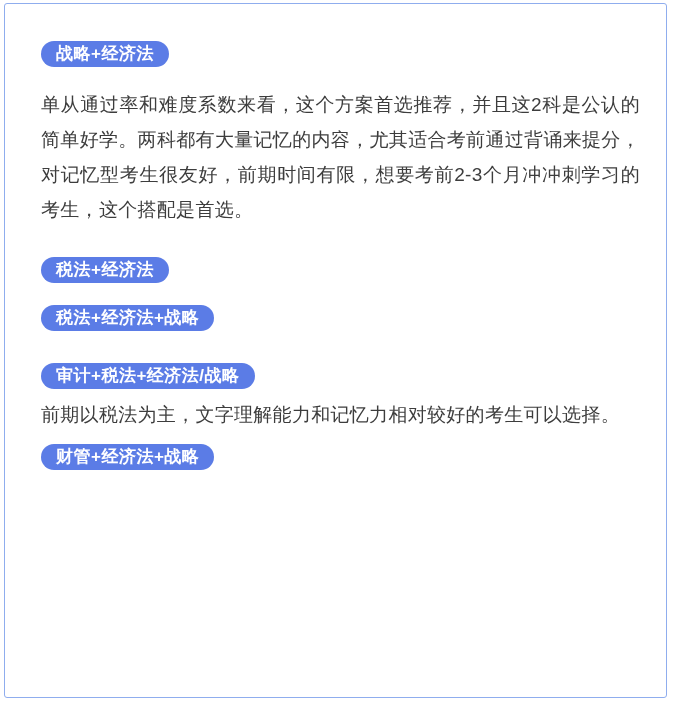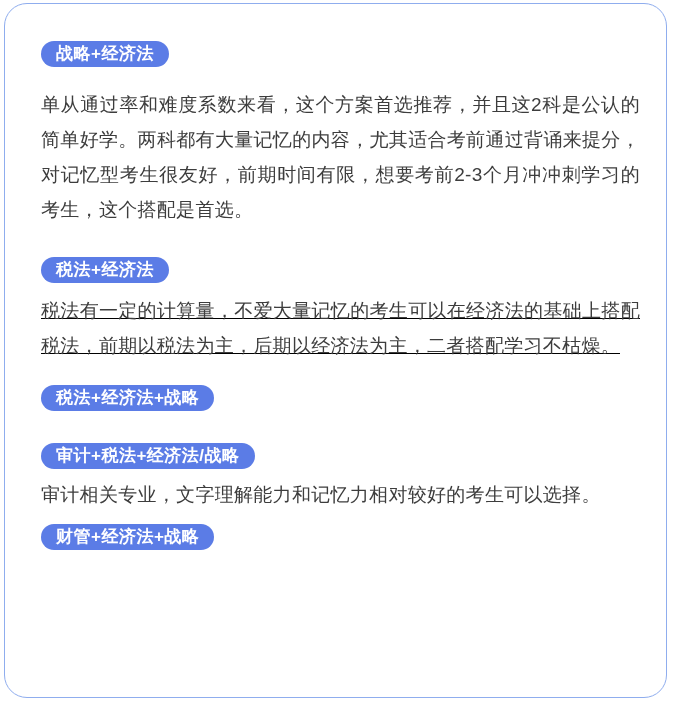--- a/index.html
+++ b/index.html
@@ -15,21 +15,21 @@
     background: #ffffff;
     overflow: hidden;
   }
   .card {
     position: absolute;
     left: 4px;
     top: 3px;
     right: 7px;
     bottom: 4px;
     border: 1.5px solid #8fadee;
-    border-radius: 23px;
+    border-radius: 3px;
     background: #ffffff;
     box-sizing: border-box;
     padding: 37px 26px 26px 36px;
   }
   .badge {
     display: inline-block;
     background: #5b7ce6;
     color: #ffffff;
     font-weight: bold;
     font-size: 17px;
@@ -74,30 +74,29 @@
 <div class="stage">
   <div class="card">
 
     <section class="sec s1">
       <div class="badge">战略+经济法</div>
       <p class="para">单从通过率和难度系数来看，这个方案首选推荐，并且这2科是公认的简单好学。两科都有大量记忆的内容，尤其适合考前通过背诵来提分，对记忆型考生很友好，前期时间有限，想要考前2-3个月冲冲刺学习的考生，这个搭配是首选。</p>
     </section>
 
     <section class="sec s2">
       <div class="badge">税法+经济法</div>
-      <p class="para">税法有一定的计算量，不爱大量记忆的考生可以在经济法的基础上搭配税法，前期以税法为主，后期以经济法为主，二者搭配学习不枯燥。</p>
     </section>
 
     <section class="sec s3">
       <div class="badge">税法+经济法+战略</div>
     </section>
 
     <section class="sec s4">
       <div class="badge">审计+税法+经济法/战略</div>
-      <p class="para">审计相关专业，文字理解能力和记忆力相对较好的考生可以选择。</p>
+      <p class="para">前期以税法为主，文字理解能力和记忆力相对较好的考生可以选择。</p>
     </section>
 
     <section class="sec s5">
       <div class="badge">财管+经济法+战略</div>
       
     </section>
 
   </div>
 </div>
 

